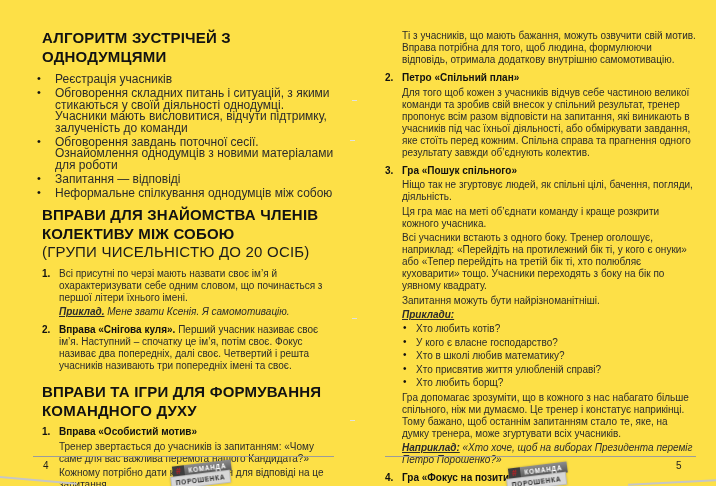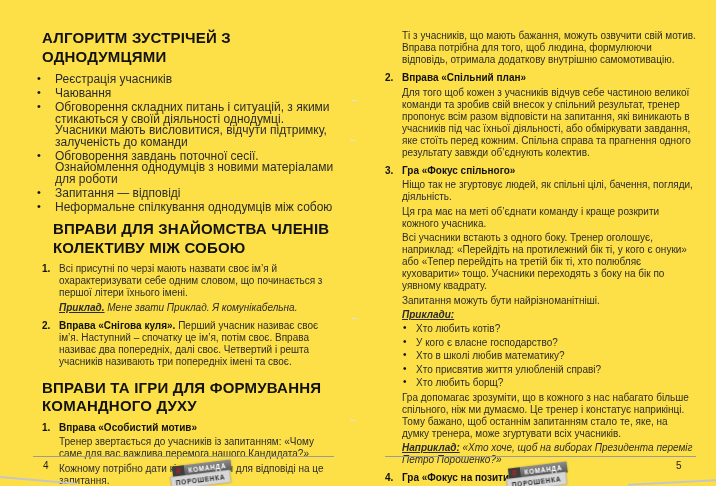--- a/index.html
+++ b/index.html
@@ -6,21 +6,21 @@
   .stage{
     position:relative;width:716px;height:486px;background:#fde047;
     overflow:hidden;font-family:"Liberation Sans",sans-serif;color:#2b2b2b;
   }
   .col{position:absolute;top:29px;}
   .col-left{left:42px;width:293px;}
   .col-right{left:385px;width:312px;}
 
   .h{font-weight:bold;font-size:15px;line-height:18.5px;color:#121212;letter-spacing:.2px;margin:0;}
   .h .sub{font-weight:normal;display:block;color:#1c1c1c;}
-  .h2{margin-top:7px;margin-left:11px;}
+  .h2{margin-top:7px;}
   .h3{margin-top:11px;}
 
   .bullets{list-style:none;margin:8px 0 0 -6px;padding:0;font-size:12px;line-height:11.5px;}
   .bullets li{position:relative;padding-left:19px;margin-bottom:2.5px;}
   .bullets li::before{content:"\2022";position:absolute;left:1px;top:-1px;font-size:11px;color:#111;}
 
   .item{position:relative;padding-left:17px;margin-top:6px;font-size:10px;line-height:12px;}
   .item .num{position:absolute;left:0;top:0;font-weight:bold;color:#111;}
   .item-title{font-weight:bold;color:#111;}
   .para{margin:2.5px 0 0 0;}
@@ -55,66 +55,66 @@
 </head>
 <body>
 
 <div class="stage">
 
   <div class="col col-left">
     <h1 class="h">АЛГОРИТМ ЗУСТРІЧЕЙ З ОДНОДУМЦЯМИ</h1>
 
     <ul class="bullets">
       <li><span>Реєстрація учасників</span></li>
-      <li><span>Чаювання</span></li>
       <li><span>Обговорення складних питань і ситуацій, з якими стикаються у своїй діяльності однодумці. Учасники мають висловитися, відчути підтримку, залученість до команди</span></li>
       <li><span>Обговорення завдань поточної сесії. Ознайомлення однодумців з новими матеріалами для роботи</span></li>
       <li><span>Запитання — відповіді</span></li>
       <li><span>Неформальне спілкування однодумців між собою</span></li>
     </ul>
 
     <h1 class="h h2">
       <span>ВПРАВИ ДЛЯ ЗНАЙОМСТВА ЧЛЕНІВ КОЛЕКТИВУ МІЖ СОБОЮ</span>
+      <span class="sub">(ГРУПИ ЧИСЕЛЬНІСТЮ ДО 20 ОСІБ)</span>
     </h1>
 
     <div class="item">
       <span class="num">1.</span>
       <p class="para">Всі присутні по черзі мають назвати своє ім’я й охарактеризувати себе одним словом, що починається з першої літери їхнього імені.</p>
-      <p class="para example"><span class="lead">Приклад.</span><span> Мене звати Приклад. Я комунікабельна.</span></p>
+      <p class="para example"><span class="lead">Приклад.</span><span> Мене звати Ксенія. Я самомотивацію.</span></p>
     </div>
 
     <div class="item">
       <span class="num">2.</span>
-      <p class="para first"><span class="item-title">Вправа «Снігова куля».</span><span> Перший учасник називає своє ім’я. Наступний – спочатку це ім’я, потім своє. Вправа називає два попередніх, далі своє. Четвертий і решта учасників називають три попередніх імені та своє.</span></p>
+      <p class="para first"><span class="item-title">Вправа «Снігова куля».</span><span> Перший учасник називає своє ім’я. Наступний – спочатку це ім’я, потім своє. Фокус називає два попередніх, далі своє. Четвертий і решта учасників називають три попередніх імені та своє.</span></p>
     </div>
 
     <h1 class="h h3">ВПРАВИ ТА ІГРИ ДЛЯ ФОРМУВАННЯ КОМАНДНОГО ДУХУ</h1>
 
     <div class="item">
       <span class="num">1.</span>
       <div class="item-title">Вправа «Особистий мотив»</div>
       <p class="para">Тренер звертається до учасників із запитанням: «Чому саме для вас важлива перемога нашого Кандидата?»</p>
       <p class="para">Кожному потрібно дати кілька хвилин для відповіді на це запитання.</p>
     </div>
   </div>
 
   <div class="col col-right">
     <div class="item" style="margin-top:1px;">
       <p class="para first">Ті з учасників, що мають бажання, можуть озвучити свій мотив. Вправа потрібна для того, щоб людина, формулюючи відповідь, отримала додаткову внутрішню самомотивацію.</p>
     </div>
 
     <div class="item">
       <span class="num">2.</span>
-      <div class="item-title">Вправа «Спільний план»</div>
+      <div class="item-title">Петро «Спільний план»</div>
       <p class="para">Для того щоб кожен з учасників відчув себе частиною великої команди та зробив свій внесок у спільний результат, тренер пропонує всім разом відповісти на запитання, які виникають в учасників під час їхньої діяльності, або обміркувати завдання, яке стоїть перед кожним. Спільна справа та прагнення одного результату завжди об’єднують колектив.</p>
     </div>
 
     <div class="item">
       <span class="num">3.</span>
-      <div class="item-title">Гра «Фокус спільного»</div>
+      <div class="item-title">Гра «Пошук спільного»</div>
       <p class="para">Ніщо так не згуртовує людей, як спільні цілі, бачення, погляди, діяльність.</p>
       <p class="para">Ця гра має на меті об’єднати команду і краще розкрити кожного учасника.</p>
       <p class="para">Всі учасники встають з одного боку. Тренер оголошує, наприклад: «Перейдіть на протилежний бік ті, у кого є онуки» або «Тепер перейдіть на третій бік ті, хто полюбляє куховарити» тощо. Учасники переходять з боку на бік по уявному квадрату.</p>
       <p class="para">Запитання можуть бути найрізноманітніші.</p>
       <p class="para example"><span class="lead">Приклади:</span></p>
       <ul class="sub-bullets">
         <li><span>Хто любить котів?</span></li>
         <li><span>У кого є власне господарство?</span></li>
         <li><span>Хто в школі любив математику?</span></li>
         <li><span>Хто присвятив життя улюбленій справі?</span></li>

